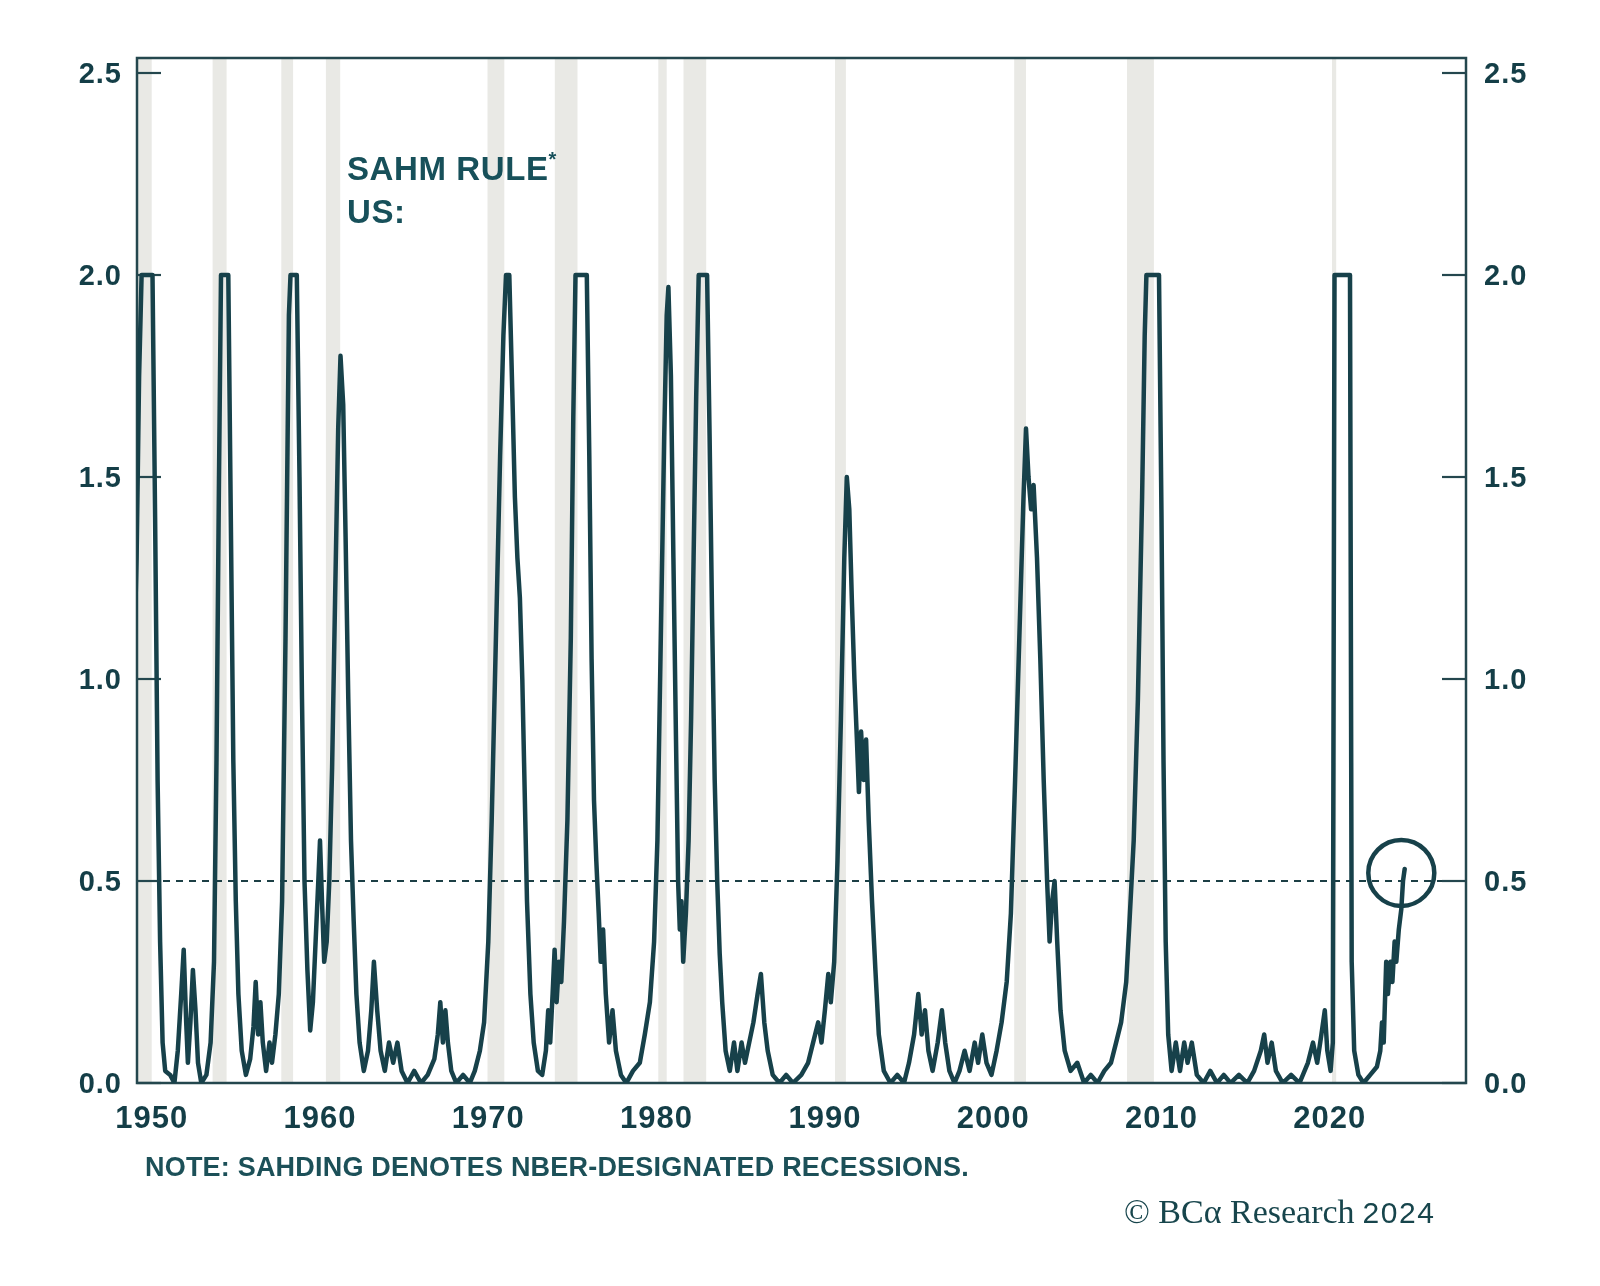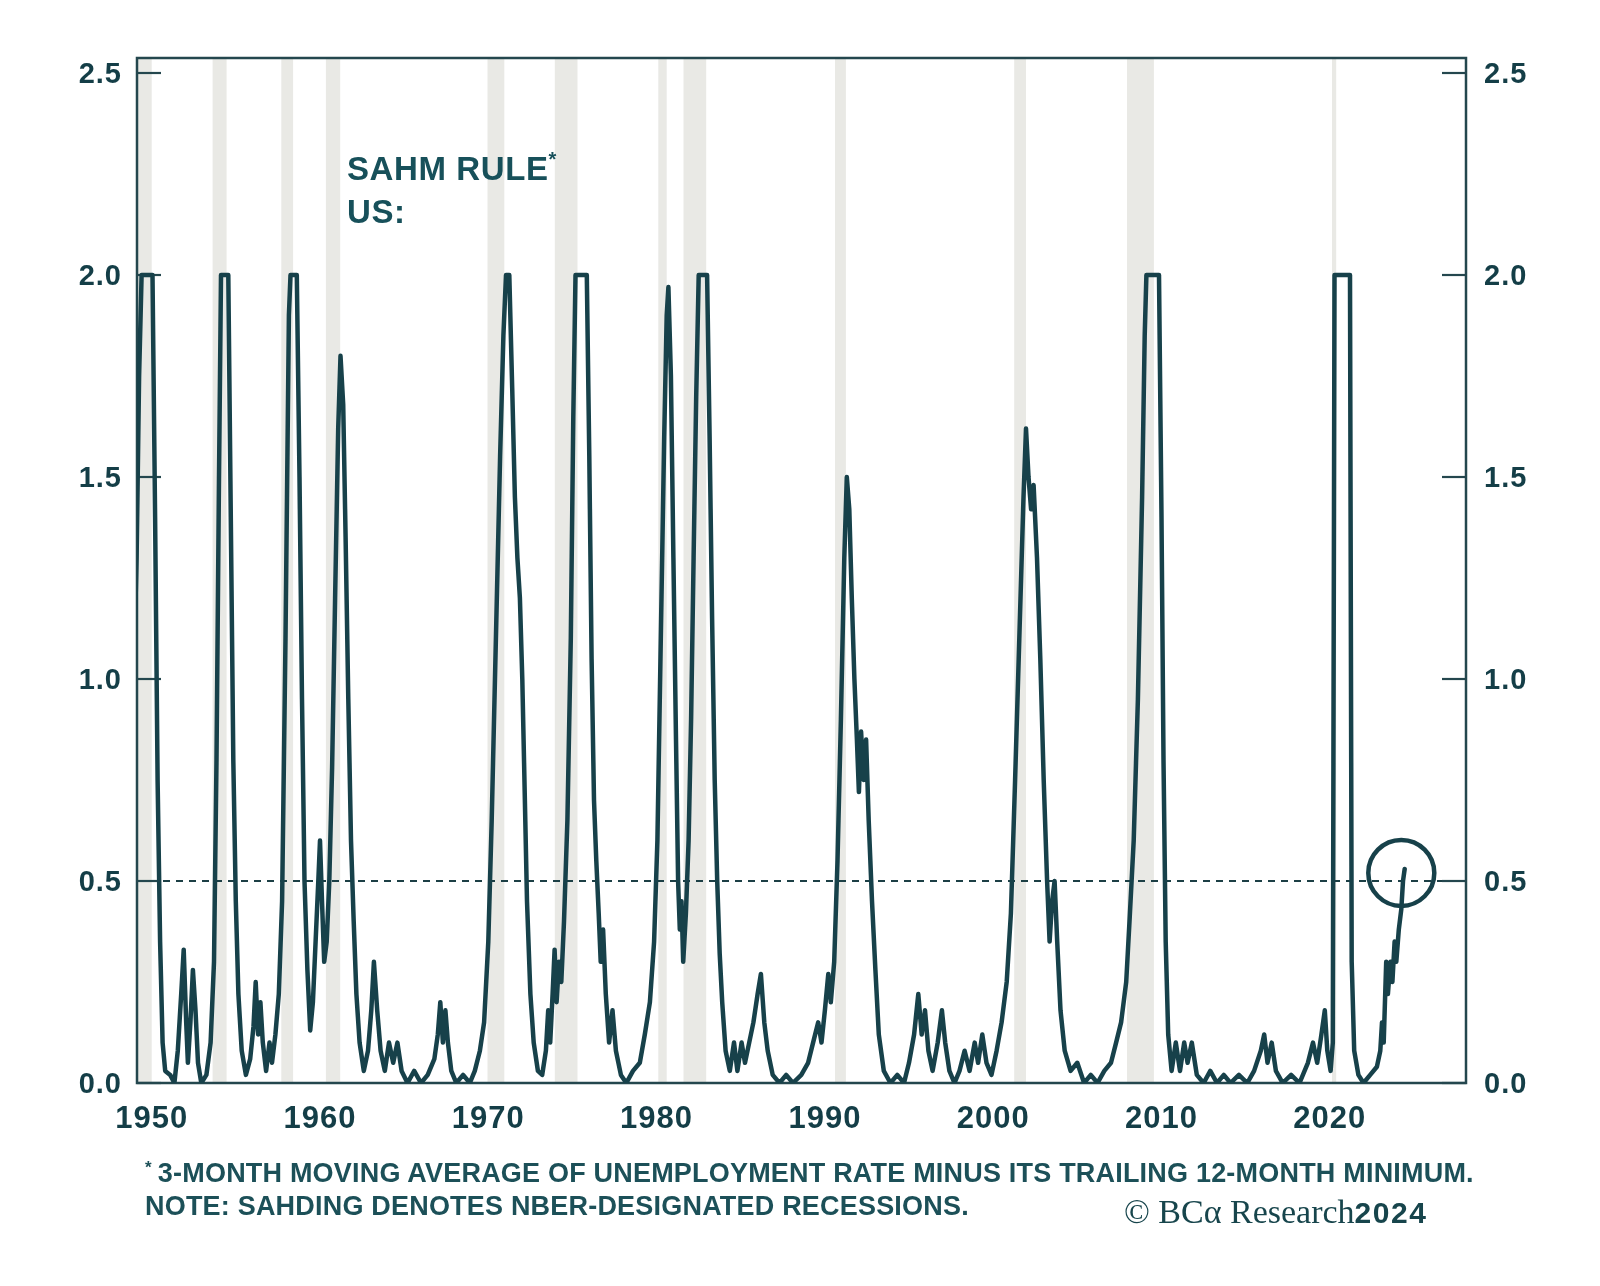--- a/index.html
+++ b/index.html
@@ -20,21 +20,21 @@
     line-height:33px;letter-spacing:0.2px;white-space:nowrap;
   }
   .footnote sup{font-size:17px;vertical-align:9px;margin-right:6px;}
   .copyright{
     position:absolute;left:1124px;top:1193px;
     font-family:"Liberation Serif",serif;
     font-size:34px;color:#17454c;white-space:nowrap;
   }
   .copyright .year{
     font-family:"Liberation Sans",sans-serif;
-    font-weight:700;font-size:30px;letter-spacing:1.5px;
+    font-weight:400;font-size:30px;letter-spacing:1.5px;margin-left:8px;
   }
 </style>
 </head>
 <body>
 
 <div class="canvas">
 
   <svg id="chart-svg" class="chart" width="1600" height="1286" viewBox="0 0 1600 1286">
       <defs>
         <clipPath id="plot">
@@ -90,19 +90,18 @@
       <polyline points="133.2,699.2 136.6,557.8 139.1,376.0 141.6,275.0 152.5,275.0 155.1,517.4 157.6,780.0 160.1,941.6 162.6,1042.6 165.2,1070.9 170.2,1074.9 174.4,1083.0 177.8,1050.7 181.2,994.1 183.7,949.7 186.2,1022.4 187.9,1062.8 190.4,1022.4 192.9,969.9 195.5,1010.3 198.0,1062.8 201.3,1083.0 206.4,1074.9 210.6,1042.6 214.0,961.8 216.5,759.8 219.0,477.0 221.0,275.0 228.3,275.0 230.8,517.4 233.3,759.8 235.8,901.2 238.4,994.1 241.7,1050.7 245.9,1074.9 250.2,1058.8 253.5,1026.4 255.7,982.0 258.1,1034.5 260.4,1002.2 262.8,1042.6 266.1,1070.9 269.5,1042.6 272.0,1062.8 275.4,1034.5 278.8,994.1 282.1,901.2 285.5,638.6 288.9,315.4 290.5,275.0 296.8,275.0 299.5,477.0 302.0,699.2 304.5,881.0 307.4,969.9 310.2,1030.5 312.9,1002.2 315.6,941.6 318.3,881.0 320.0,840.6 322.0,901.2 324.2,961.8 326.7,941.6 329.3,881.0 332.1,767.9 335.1,598.2 338.2,428.5 340.5,355.8 343.2,404.3 345.6,537.6 348.3,699.2 351.0,840.6 353.7,921.4 356.4,994.1 359.6,1042.6 363.8,1070.9 368.0,1050.7 371.3,1010.3 373.9,961.8 377.2,1010.3 380.6,1050.7 384.8,1070.9 389.0,1042.6 393.2,1062.8 397.4,1042.6 401.6,1070.9 407.5,1083.0 414.2,1070.9 421.0,1083.0 427.7,1074.9 434.4,1058.8 437.8,1034.5 440.3,1002.2 442.9,1042.6 445.4,1010.3 447.9,1042.6 451.3,1070.9 456.3,1083.0 463.1,1074.9 469.8,1083.0 474.8,1070.9 479.9,1050.7 484.1,1022.4 488.3,941.6 491.7,820.4 495.9,638.6 500.1,456.8 503.4,335.6 506.0,275.0 509.3,275.0 512.2,388.1 514.9,497.2 517.4,557.8 519.9,598.2 522.3,679.0 524.7,792.1 527.0,901.2 530.4,994.1 533.7,1042.6 537.9,1070.9 542.2,1074.9 545.9,1050.7 548.2,1010.3 550.2,1042.6 552.6,994.1 554.6,949.7 556.6,1002.2 559.0,961.8 561.3,982.0 564.0,921.4 567.4,820.4 570.8,638.6 573.3,416.4 575.5,275.0 586.8,275.0 589.3,456.8 591.6,658.8 594.0,800.2 596.3,860.8 598.7,913.3 600.7,961.8 603.1,929.5 605.8,994.1 609.1,1042.6 612.5,1010.3 615.9,1050.7 620.9,1074.9 626.3,1083.0 633.0,1070.9 639.8,1062.8 644.8,1034.5 649.9,1002.2 654.1,941.6 657.4,840.6 660.8,638.6 664.2,436.6 666.7,315.4 668.4,287.1 670.9,376.0 673.4,557.8 676.0,739.6 678.1,881.0 679.8,929.5 681.5,901.2 683.2,961.8 685.9,913.3 688.6,840.6 691.1,719.4 693.6,557.8 696.2,396.2 698.7,275.0 707.1,275.0 709.6,436.6 712.1,618.4 714.7,780.0 717.2,881.0 719.7,953.7 722.2,1002.2 725.6,1050.7 729.8,1070.9 734.0,1042.6 737.4,1070.9 741.6,1042.6 745.0,1062.8 749.2,1042.6 753.4,1022.4 757.6,994.1 760.9,973.9 764.3,1022.4 767.7,1050.7 772.7,1074.9 779.5,1083.0 786.2,1074.9 792.9,1083.0 801.3,1074.9 808.1,1062.8 813.1,1042.6 818.2,1022.4 821.5,1042.6 824.9,1010.3 828.3,973.9 830.8,1002.2 834.2,961.8 837.5,860.8 840.9,719.4 844.3,557.8 846.8,477.0 849.3,509.3 851.8,598.2 854.4,679.0 856.9,739.6 858.9,792.1 861.1,731.5 863.6,780.0 866.1,739.6 868.7,820.4 872.0,901.2 875.4,969.9 878.8,1034.5 883.8,1070.9 890.5,1083.0 897.3,1074.9 904.0,1083.0 909.0,1062.8 914.1,1034.5 918.3,994.1 921.7,1034.5 925.0,1010.3 928.4,1050.7 932.6,1070.9 937.7,1042.6 941.9,1010.3 945.2,1042.6 949.4,1070.9 954.5,1083.0 959.5,1070.9 964.6,1050.7 969.6,1070.9 974.7,1042.6 978.1,1062.8 982.3,1034.5 986.5,1062.8 991.5,1074.9 996.6,1050.7 1001.6,1022.4 1006.7,982.0 1010.9,913.3 1015.1,780.0 1019.3,638.6 1023.5,497.2 1026.0,428.5 1028.5,477.0 1031.1,509.3 1033.6,485.1 1037.0,557.8 1040.3,658.8 1043.7,780.0 1047.1,881.0 1049.6,941.6 1052.1,901.2 1054.6,881.0 1057.2,941.6 1060.5,1010.3 1064.7,1050.7 1070.6,1070.9 1077.3,1062.8 1084.1,1083.0 1090.8,1074.9 1097.5,1083.0 1104.3,1070.9 1111.0,1062.8 1116.1,1042.6 1121.1,1022.4 1126.2,982.0 1129.5,921.4 1133.7,840.6 1137.9,699.2 1142.1,497.2 1144.7,335.6 1146.4,275.0 1159.0,275.0 1161.5,517.4 1163.5,759.8 1165.7,941.6 1168.2,1034.5 1171.6,1070.9 1175.8,1042.6 1180.0,1070.9 1184.2,1042.6 1187.6,1062.8 1191.8,1042.6 1196.8,1074.9 1203.6,1083.0 1210.3,1070.9 1217.0,1083.0 1223.8,1074.9 1230.5,1083.0 1238.9,1074.9 1247.3,1083.0 1254.1,1070.9 1260.8,1050.7 1264.2,1034.5 1267.5,1062.8 1271.7,1042.6 1275.9,1070.9 1282.7,1083.0 1291.1,1074.9 1299.5,1083.0 1307.9,1062.8 1313.0,1042.6 1317.2,1062.8 1321.4,1034.5 1324.8,1010.3 1327.3,1050.7 1330.6,1070.9 1332.8,1042.6 1334.5,275.0 1350.0,275.0 1351.7,961.8 1354.2,1050.7 1358.4,1074.9 1363.5,1083.0 1370.2,1074.9 1376.9,1066.8 1380.3,1050.7 1382.0,1022.4 1383.7,1042.6 1386.2,961.8 1387.9,994.1 1390.4,961.8 1392.4,982.0 1394.6,941.6 1396.3,961.8 1398.8,929.5 1401.3,909.3 1403.0,881.0 1404.7,868.9" fill="none" stroke="#17414a" stroke-width="4.5" stroke-linejoin="round" stroke-linecap="round" clip-path="url(#plot)"></polyline>
       <circle cx="1401.3" cy="872.9" r="33" fill="none" stroke="#17414a" stroke-width="4.5"></circle>
     </svg>
 
   <div class="chart-title">
     <div><span>SAHM RULE</span><sup>*</sup></div>
     <div>US:</div>
   </div>
 
   <div class="footnote">
-    <div><sup>*</sup><span>3-MONTH MOVING AVERAGE OF UNEMPLOYMENT RATE MINUS ITS TRAILING 12-MONTH MINIMUM.</span></div>
     <div>NOTE: SAHDING DENOTES NBER-DESIGNATED RECESSIONS.</div>
   </div>
 
   <div class="copyright"><span>© BCα Research</span><span class="year">2024</span></div>
 
 </div>
 
 </body></html>

